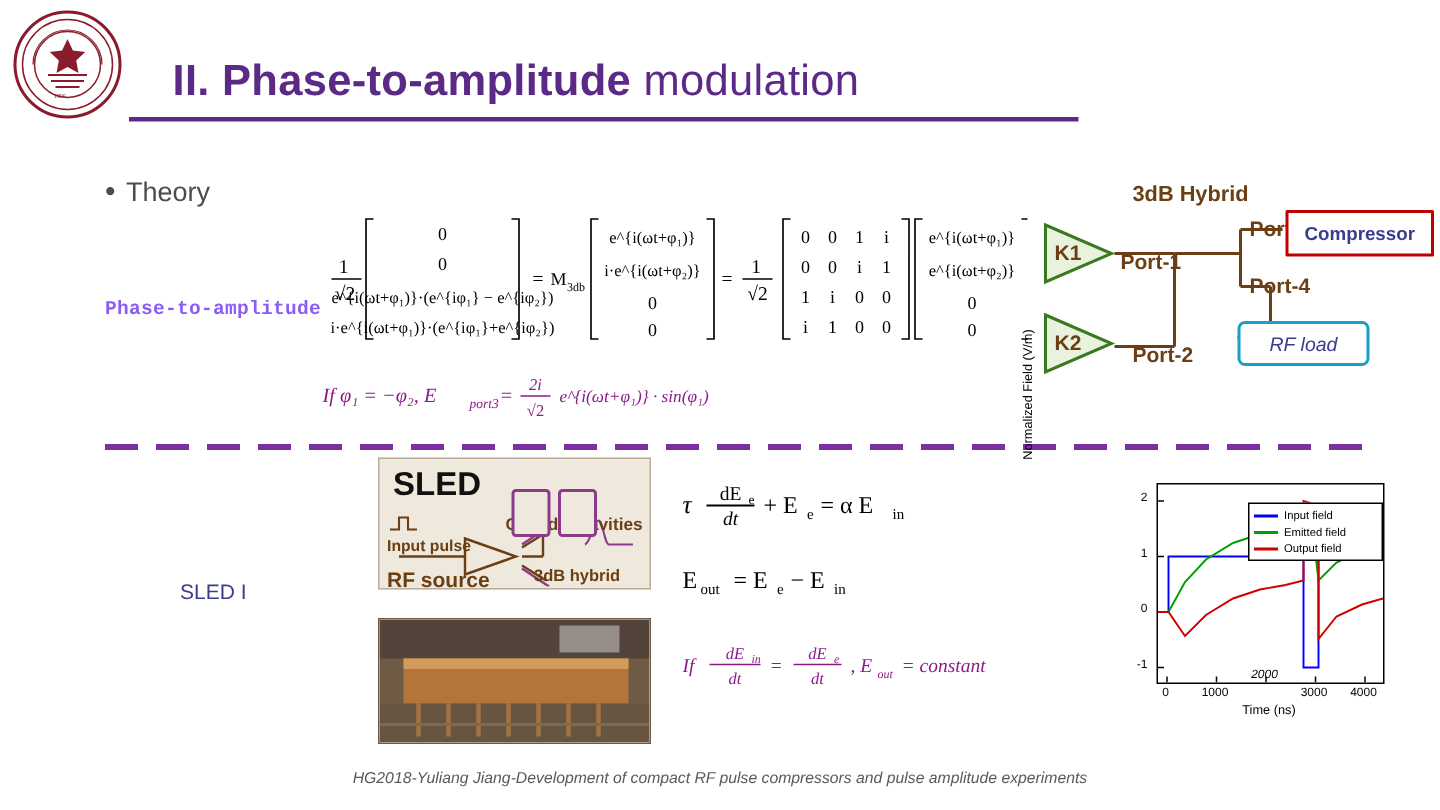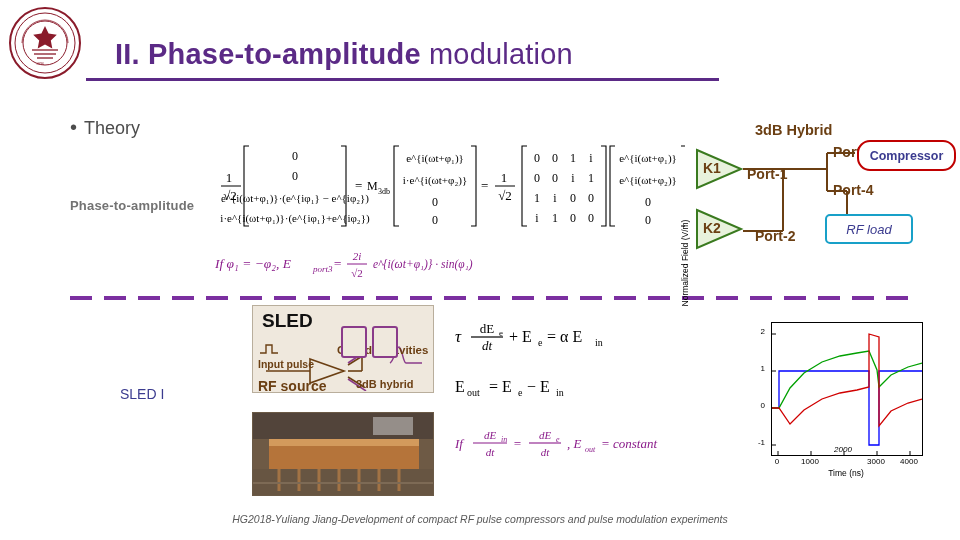--- a/index.html
+++ b/index.html
@@ -12,21 +12,21 @@
   
   .title{position:absolute;left:115px;top:38px;font-size:29px;color:#5b2a86;letter-spacing:0.2px;}
   .title .b{font-weight:bold;}
   .title .n{font-weight:normal;}
   .title-rule{position:absolute;left:86px;top:78px;width:633px;height:3px;background:#5b2a86;}
 
   
   .bullet{position:absolute;left:70px;top:118px;font-size:18px;color:#4c4c4c;}
   .bullet .dot{display:inline-block;width:14px;color:#4c4c4c;font-size:20px;line-height:18px;}
 
-  .label-pa{position:absolute;left:70px;top:198px;font-size:13px;color:#737373;font-weight:bold;letter-spacing:.2px;}
+  .label-pa{position:absolute;left:70px;top:198px;font-size:13px;color:#8b5cf6;font-weight:bold;letter-spacing:.2px;font-family:Liberation Mono, monospace;}
   .label-sled{position:absolute;left:120px;top:386px;font-size:14px;color:#3b3b8f;}
 
   
   .dashes{position:absolute;left:70px;top:296px;width:845px;height:4px;
           background:repeating-linear-gradient(to right,#7b2fa0 0 22px,transparent 22px 34px);}
 
   
   .math-top{position:absolute;left:215px;top:130px;width:470px;height:110px;}
   .math-top svg{display:block;}
 
@@ -37,28 +37,28 @@
   .hybrid .cap3db{position:absolute;left:70px;top:0px;font-size:14.5px;color:#6b3f13;font-weight:bold;}
   .tri{position:absolute;width:52px;height:46px;}
   .tri svg{display:block}
   .k1{left:8px;top:24px;}
   .k2{left:8px;top:84px;}
   .kl{position:absolute;font-size:14px;color:#6b3f13;font-weight:bold;}
   .port1{left:62px;top:44px;}
   .port2{left:62px;top:106px;margin-left:8px;}
   .port3{left:148px;top:22px;}
   .port4{left:148px;top:60px;}
-  .compbox{position:absolute;left:172px;top:18px;width:95px;height:27px;border:2px solid #c00000;border-radius:13px;
+  .compbox{position:absolute;left:172px;top:18px;width:95px;height:27px;border:2px solid #c00000;border-radius:1px;
            display:flex;align-items:center;justify-content:center;font-size:12.5px;font-weight:bold;color:#3b3b8f;background:#fff;}
   .rfbox{position:absolute;left:140px;top:92px;width:84px;height:26px;border:2px solid #18a0c8;border-radius:5px;
          display:flex;align-items:center;justify-content:center;font-size:13px;font-style:italic;color:#3b3b8f;background:#fff;}
 
   
   .sledbox{position:absolute;left:252px;top:305px;width:180px;height:86px;background:#efe8dd;border:1px solid #b9ae9c;}
-  .sledword{position:absolute;left:262px;top:310px;font-size:19px;font-weight:bold;color:#111;}
+  .sledword{position:absolute;left:262px;top:310px;font-size:22px;font-weight:bold;color:#111;}
   .cylcav{position:absolute;left:337px;top:309px;font-size:11.5px;color:#6b3f13;font-weight:bold;margin-top:35px;}
   .cav{position:absolute;border:2px solid #8a3b8a;border-radius:3px;background:#efe8dd;}
   .cav1{left:341px;top:326px;width:22px;height:28px;}
   .cav2{left:372px;top:326px;width:22px;height:28px;}
   .inpulse{position:absolute;left:258px;top:358px;font-size:10.5px;color:#6b3f13;font-weight:bold;}
   .rfsource{position:absolute;left:258px;top:378px;font-size:14px;color:#6b3f13;font-weight:bold;}
   .hybword{position:absolute;left:356px;top:378px;font-size:11px;color:#6b3f13;font-weight:bold;}
   .sledsvg{position:absolute;left:252px;top:305px;}
 
   
@@ -359,29 +359,43 @@
           <path d="M105 132 v-4"></path>
           <path d="M138 132 v-4"></path>
       </g>
 
       <polyline fill="none" stroke="#0000ff" stroke-width="1.3" points="0,85 7,85 7,48 97,48 97,122 107,122 107,48 150,48"></polyline>
 
       <polyline fill="none" stroke="#00a000" stroke-width="1.3" points="0,85 7,85 18,65 32,50 50,39 68,33 85,30 97,28 97,28 105,47 107,64 107,64 119,52 136,44 150,40"></polyline>
 
       <polyline fill="none" stroke="#d00000" stroke-width="1.3" points="0,85 7,85 18,101 32,87 50,76 68,70 85,67 97,64 97,11 107,14 107,103 119,88 136,80 150,76"></polyline>
     </svg>
+    <div class="legend">
+      <div class="lgrow">
+        <span class="lgline" style="background:#0000ff"></span>
+        <span class="lgtext">Input field</span>
+      </div>
+      <div class="lgrow">
+        <span class="lgline" style="background:#00a000"></span>
+        <span class="lgtext">Emitted field</span>
+      </div>
+      <div class="lgrow">
+        <span class="lgline" style="background:#d00000"></span>
+        <span class="lgtext">Output field</span>
+      </div>
+    </div>
   </div>
 
   <div class="ytick" style="left:4px;top:11px;">2</div>
   <div class="ytick" style="left:4px;top:48px;">1</div>
   <div class="ytick" style="left:4px;top:85px;">0</div>
   <div class="ytick" style="left:4px;top:122px;">-1</div>
 
   <div class="xtick" style="left:27px;top:141px;">0</div>
   <div class="xtick" style="left:60px;top:141px;">1000</div>
   <div class="xtick" style="left:93px;top:129px;font-style:italic;">2000</div>
   <div class="xtick" style="left:126px;top:141px;">3000</div>
   <div class="xtick" style="left:159px;top:141px;">4000</div>
 
   <div class="xlab">Time (ns)</div>
 </div>
 
-<div class="footer">HG2018-Yuliang Jiang-Development of compact RF pulse compressors and pulse modulation experiments</div>
+<div class="footer">HG2018-Yuliang Jiang-Development of compact RF pulse compressors and pulse amplitude experiments</div>
 
 </body></html>

